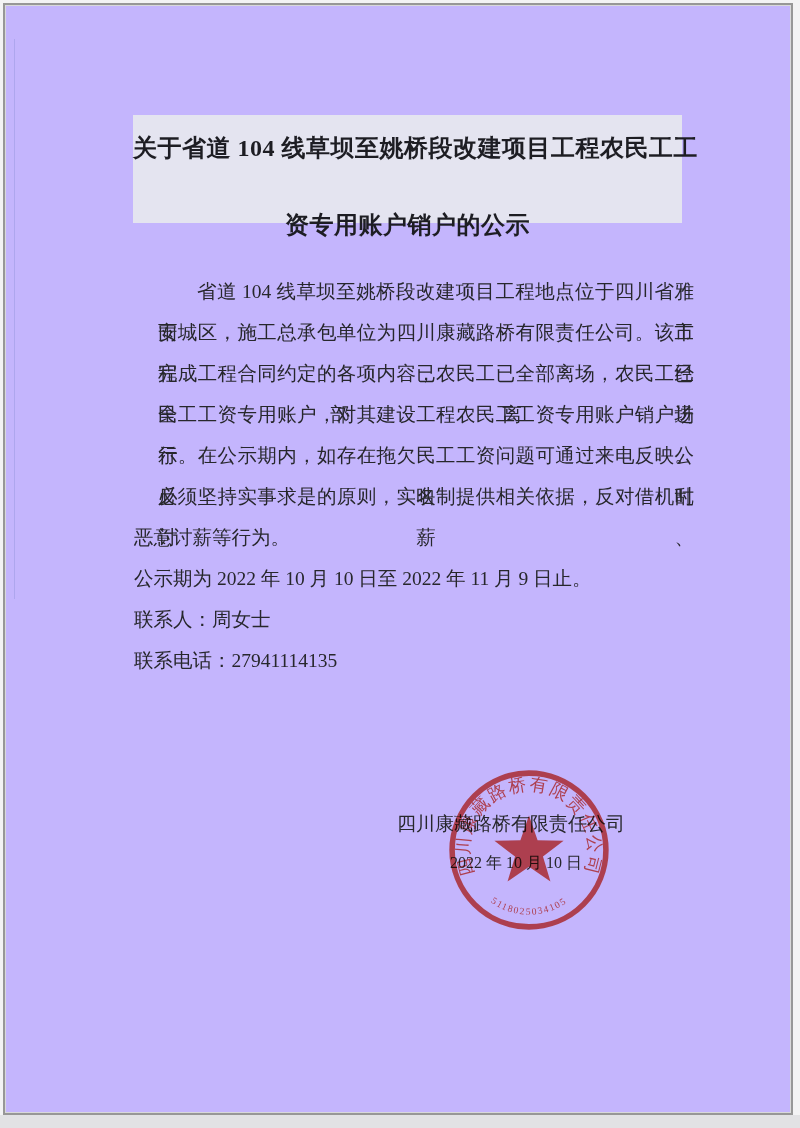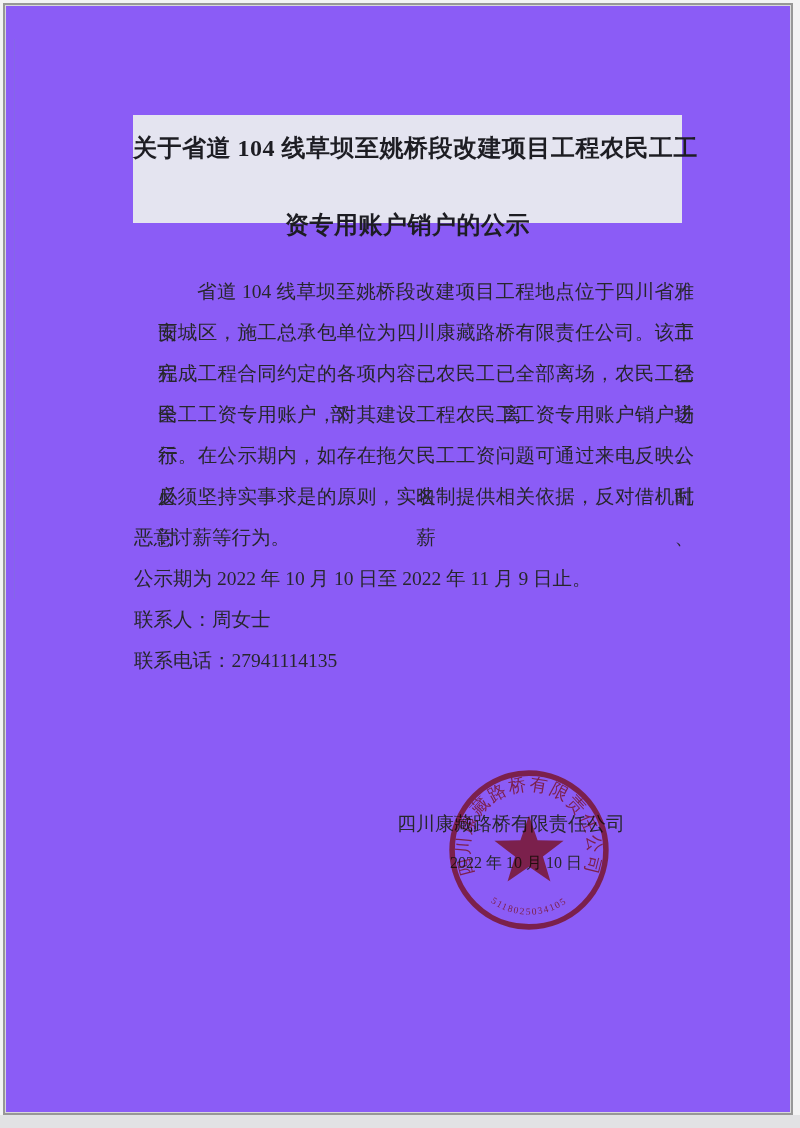--- a/index.html
+++ b/index.html
@@ -8,21 +8,21 @@
     background:#f3f3f4;
     font-family:"Liberation Serif","DejaVu Serif",serif;
     overflow:hidden;
   }
   .bottom-strip{
     position:absolute;left:0;top:1115px;width:800px;height:13px;
     background:#e2e2e4;
   }
   .paper{
     position:absolute;left:3px;top:3px;width:786px;height:1108px;
-    background:#8b5cf6;
+    background:#c4b5fd;
     border:2px solid #979797;
     box-shadow:inset 0 0 0 1px #d8d8da;
   }
   .scan-line{
     position:absolute;left:9px;top:34px;width:1px;height:560px;
     background:rgba(120,130,200,.28);
   }
   
   .title-band{
     position:absolute;left:128px;top:110px;width:549px;height:108px;

